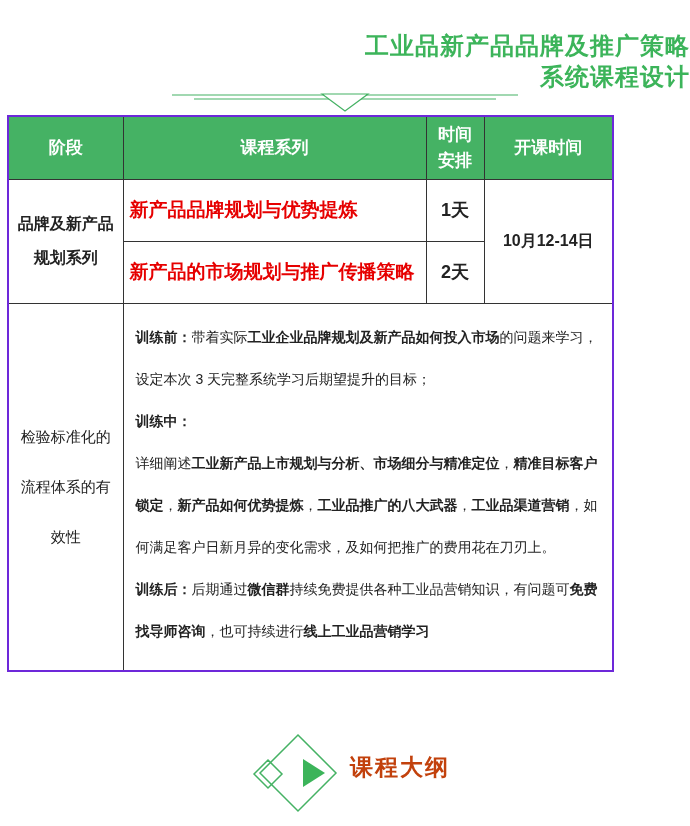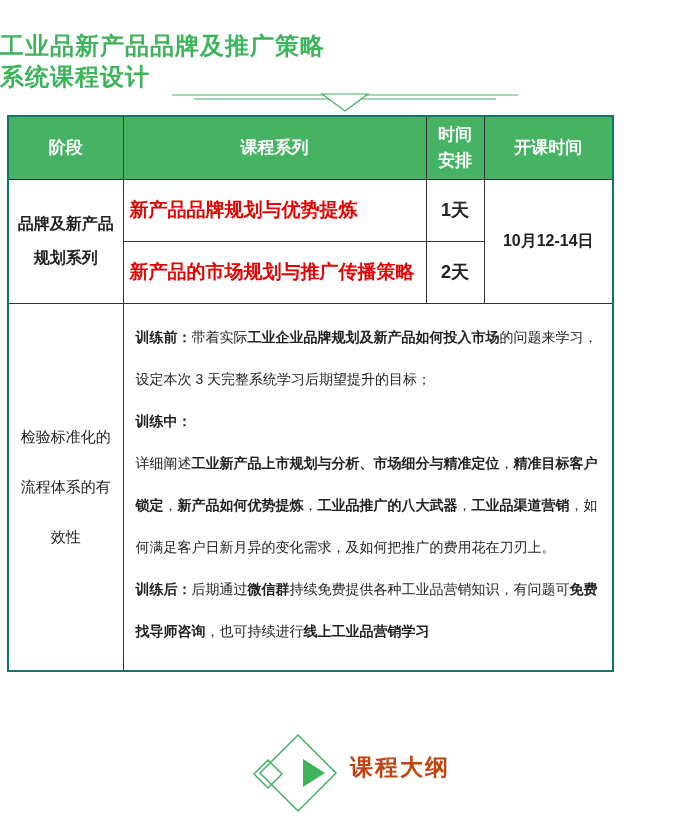--- a/index.html
+++ b/index.html
@@ -4,34 +4,34 @@
 <style>
   html,body{margin:0;padding:0;background:#ffffff;}
   body{
     width:690px;height:826px;position:relative;
     font-family:"Liberation Sans","DejaVu Sans",sans-serif;
     color:#222;
   }
   
   .title-block{
     position:absolute;top:30px;left:0;width:690px;
-    text-align:left;color:#3cb45a;font-weight:bold;
+    text-align:right;color:#3cb45a;font-weight:bold;
     font-size:24px;line-height:31px;letter-spacing:1px;
   }
   .title-divider{position:absolute;top:90px;left:172px;}
   
   .course-table{
     position:absolute;top:115px;left:7px;
     border-collapse:collapse;table-layout:fixed;
     width:605px;
   }
   .course-table td,.course-table th{
     border:1px solid #333;overflow:hidden;
   }
-  .course-table{border:2px solid #0f766e;}
+  .course-table{border:2px solid #6d28d9;}
   .course-table th{
     background:#45b264;color:#ffffff;
     font-size:17px;font-weight:bold;
     text-align:center;vertical-align:middle;
     padding:0 6px;line-height:26px;
   }
   .stage-cell{
     text-align:center;vertical-align:middle;
     font-size:16px;font-weight:bold;line-height:34px;
     padding:0 7px;

